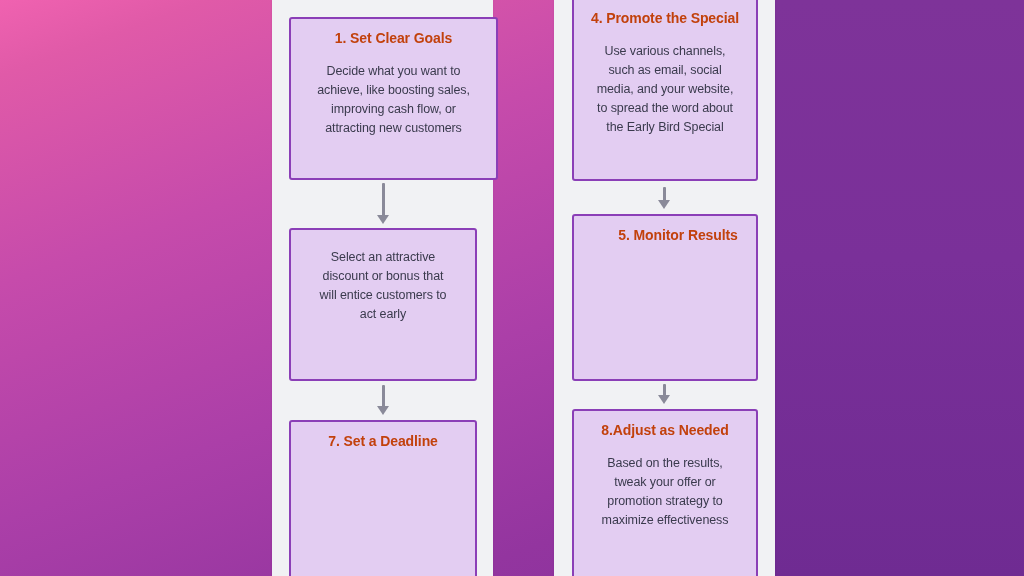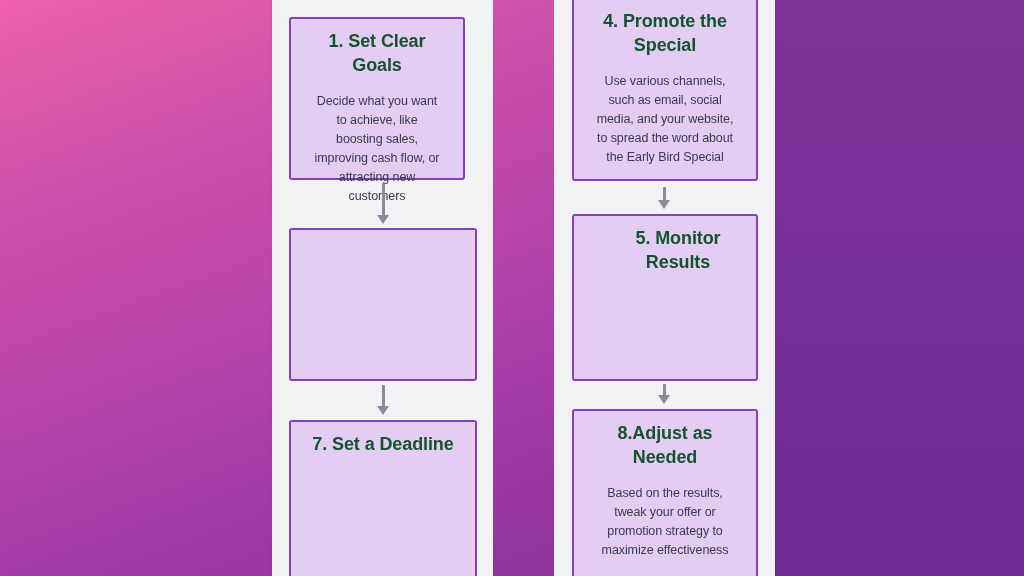--- a/index.html
+++ b/index.html
@@ -57,38 +57,38 @@
   .card {
     position: absolute;
     box-sizing: border-box;
     background: #e3cdf2;
     border: 2px solid #8b3fb7;
     border-radius: 3px;
     padding: 10px 14px 14px 14px;
     text-align: center;
   }
   .card-title {
-    font-size: 18px;
+    font-size: 14px;
     font-weight: bold;
-    color: #14532d;
+    color: #c2410c;
     line-height: 1.35;
     letter-spacing: -0.1px;
     margin: 0 0 14px 0;
   }
   .card-body {
     font-size: 12.5px;
     font-weight: 400;
     color: #3a3a4d;
     line-height: 1.52;
     letter-spacing: -0.1px;
     margin: 8px;
   }
 
   
-  #card-1 { left: 17px; top: 17px;  width: 176px; height: 163px; }
+  #card-1 { left: 17px; top: 17px;  width: 209px; height: 163px; }
   #card-2 { left: 17px; top: 228px; width: 188px; height: 153px; }
   #card-3 { left: 17px; top: 420px; width: 188px; height: 180px; }
 
   
   #card-4 { left: 18px; top: 0px;   width: 186px; height: 184px; }
   #card-5 { left: 18px; top: 214px; width: 186px; height: 167px; padding-left: 40px; }
   #card-6 { left: 18px; top: 409px; width: 186px; height: 185px; }
 
   
   #card-4 { top: -3px; }
@@ -141,20 +141,21 @@
         <p class="card-title">1. Set Clear Goals</p>
         <p class="card-body">Decide what you want to achieve, like boosting sales, improving cash flow, or attracting new customers</p>
       </div>
 
       <div class="arrow" id="arrow-1">
         <div class="shaft"></div>
         <div class="head"></div>
       </div>
 
       <div class="card" id="card-2">
+        <p class="card-body">Select an attractive discount or bonus that will entice customers to act early</p>
       </div>
 
       <div class="arrow" id="arrow-2">
         <div class="shaft"></div>
         <div class="head"></div>
       </div>
 
       <div class="card" id="card-3">
         <p class="card-title">7. Set a Deadline</p>
       </div>

